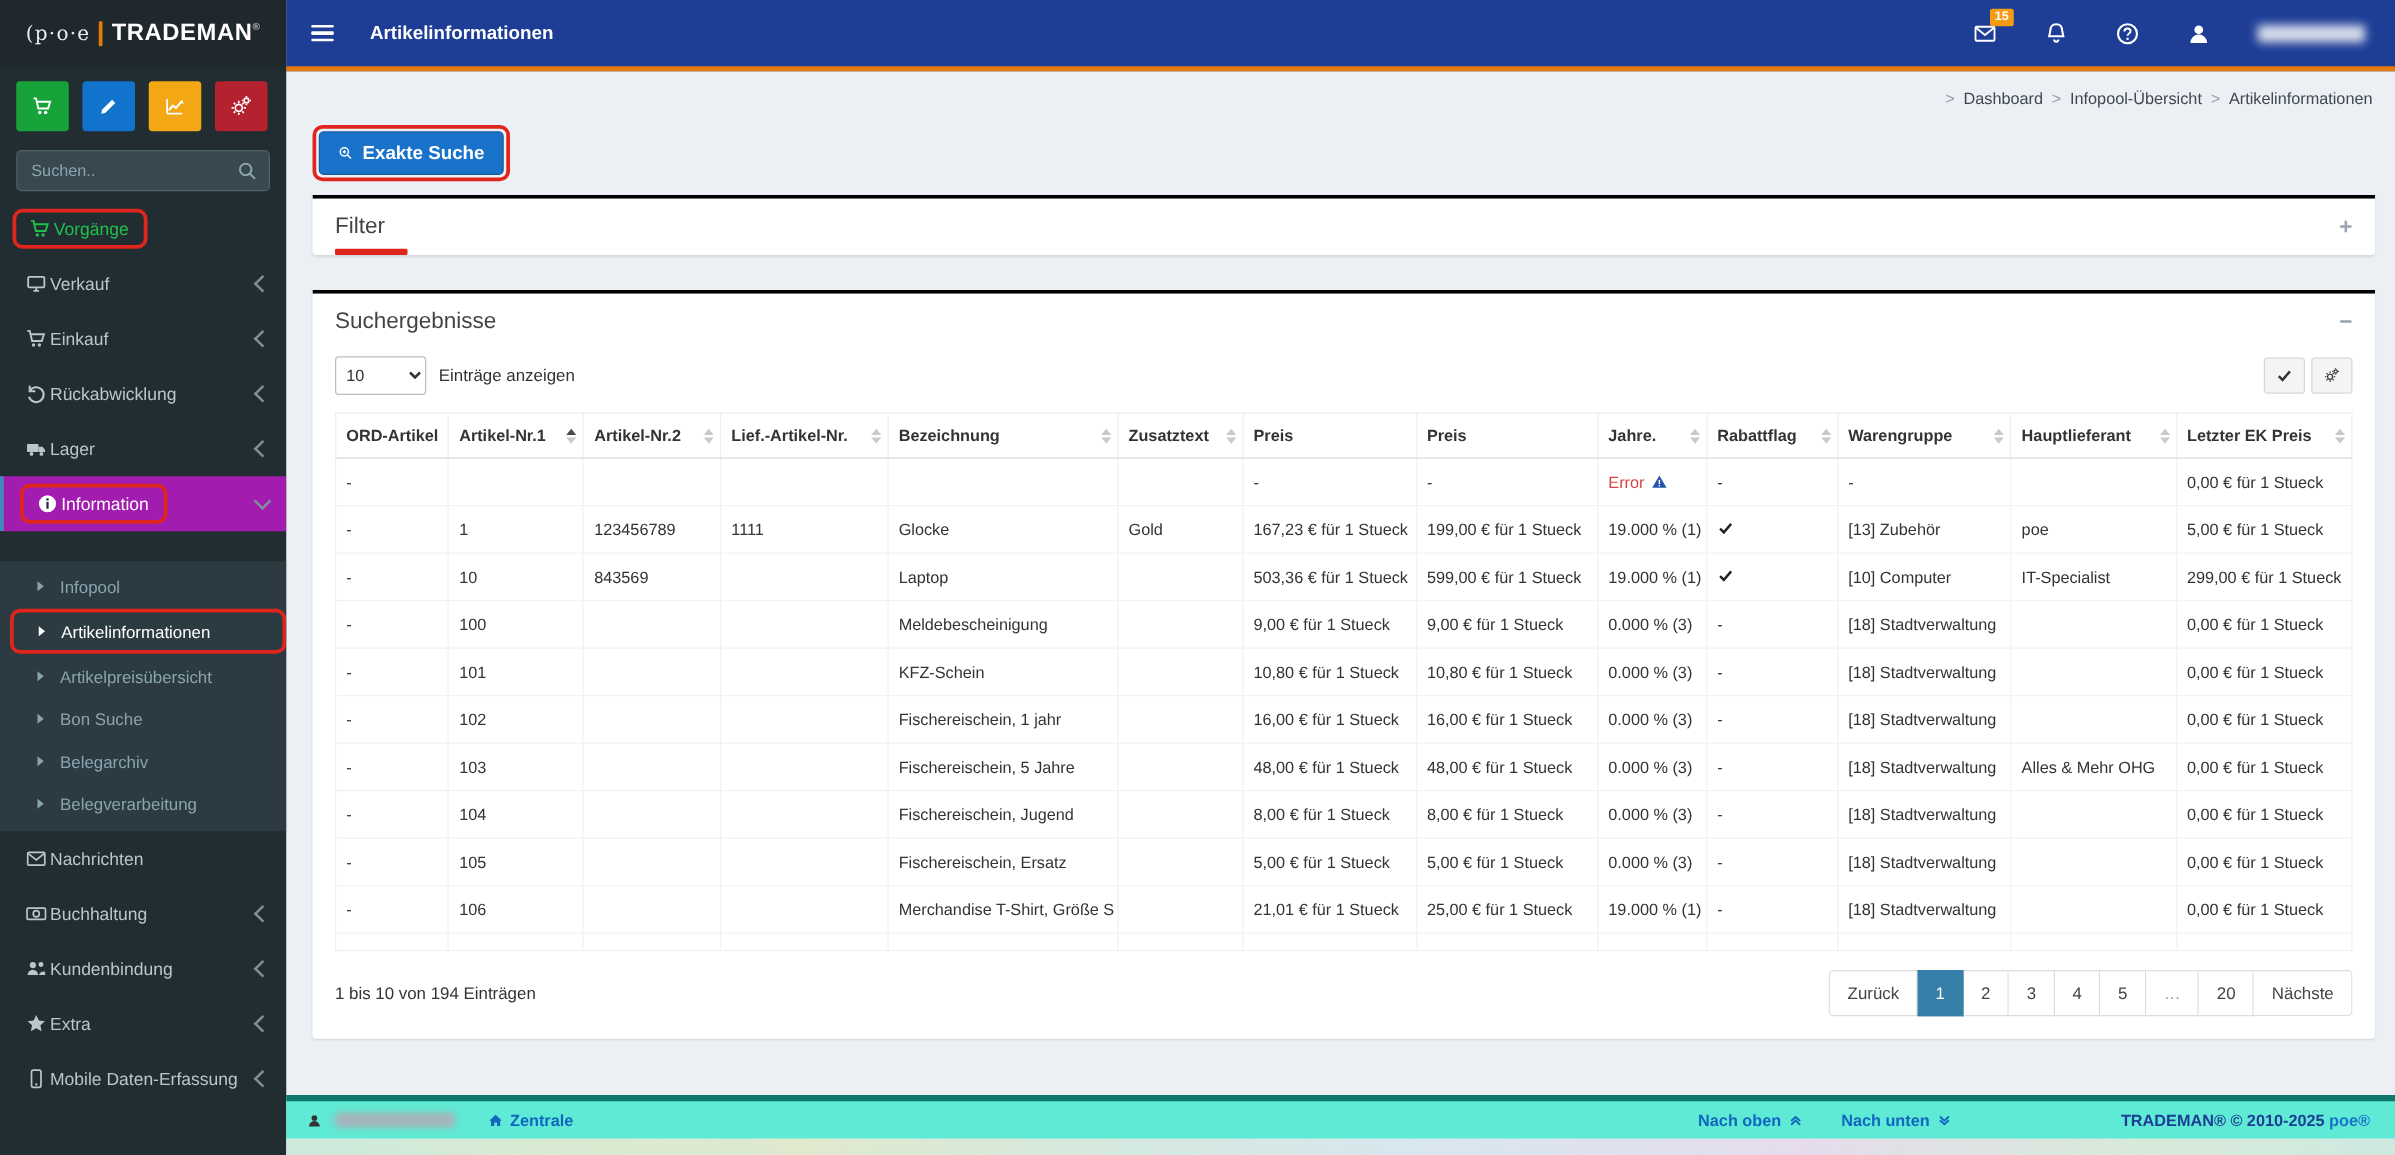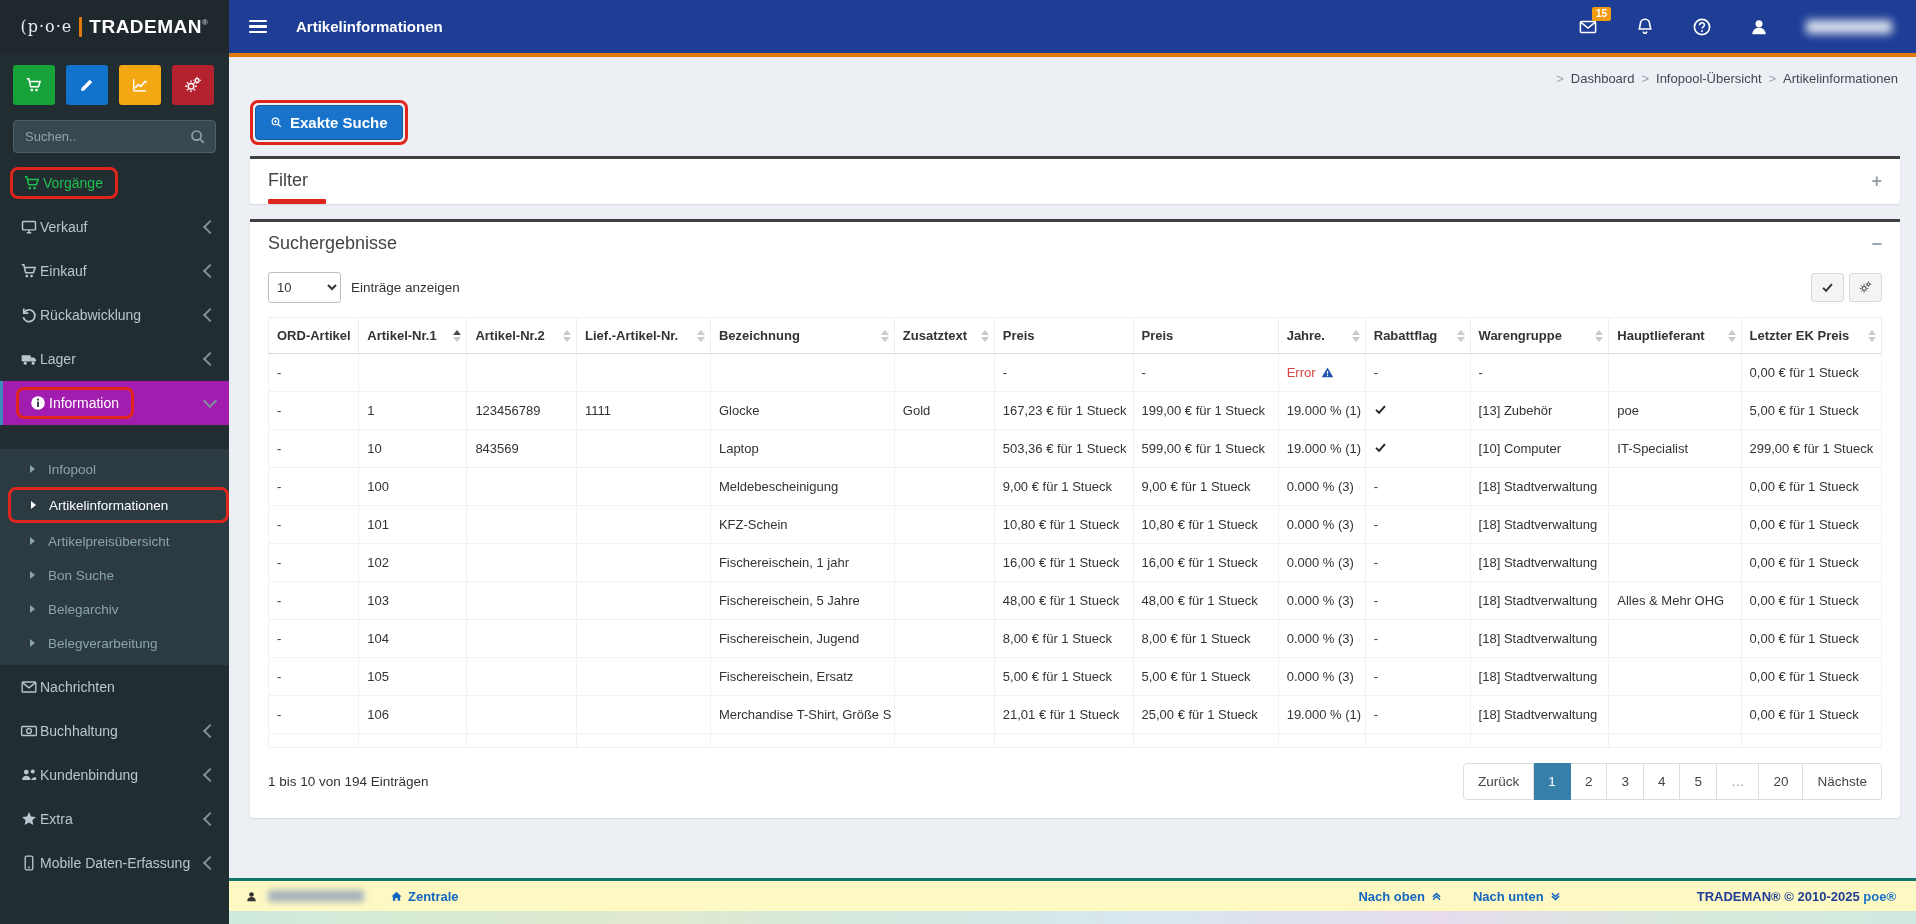--- a/index.html
+++ b/index.html
@@ -49,21 +49,21 @@
   .badge{position:absolute;top:-10px;right:-13px;background:#f39c12;color:#fff;font-size:10px;font-weight:bold;line-height:1;padding:2px 4px;border-radius:2px;}
   .name-blur{width:86px;height:14px;background:rgba(255,255,255,.82);filter:blur(4px);border-radius:2px;}
 
   .content{flex:1;padding:10px 16px 0 21px;overflow:hidden;}
   .breadcrumb{display:flex;justify-content:flex-end;align-items:center;gap:7px;font-size:13px;color:#3f4750;margin:4px 2px 14px 0;}
   .crumb-sep{color:#98a1aa;}
 
   .exact-wrap{display:inline-block;border:3px solid #e0261c;border-radius:8px;padding:2px;margin-bottom:11px;}
   .btn-exact{display:flex;align-items:center;gap:7px;background:#1973ca;border:1px solid #135f9e;color:#fff;font-weight:bold;font-size:15px;padding:8px 14px;border-radius:4px;cursor:pointer;font-family:inherit;}
 
-  .panel{background:#fff;border-top:3px solid #404040;box-shadow:0 1px 2px rgba(0,0,0,.1);border-radius:0 0 3px 3px;margin-bottom:15px;}
+  .panel{background:#fff;border-top:3px solid #000000;box-shadow:0 1px 2px rgba(0,0,0,.1);border-radius:0 0 3px 3px;margin-bottom:28px;}
   .panel-head{display:flex;align-items:flex-start;padding:11px 18px 6px 18px;}
   .panel-title{font-size:18px;color:#444;font-weight:normal;}
   .collapse-ctl{margin-left:auto;color:#9aa3b0;font-weight:bold;font-size:18px;line-height:1;cursor:pointer;padding-top:2px;}
   .filter-underline{width:58px;height:5px;background:#e0261c;margin:2px 0 10px 18px;border-radius:1px;}
   .results-body{padding:4px 18px 18px;}
   .table-controls{display:flex;align-items:center;margin:8px 0 14px;}
   .pagesize{height:31px;width:73px;border:1px solid #b9bec7;border-radius:3px;background:#fff;font-size:13px;color:#333;font-family:inherit;padding:0 4px;}
   .pagesize-label{margin-left:10px;font-size:13.5px;color:#333;}
   .ctl-buttons{margin-left:auto;display:flex;gap:5px;}
   .mini-btn{width:31px;height:27px;background:#f4f4f4;border:1px solid #d4d9de;border-radius:3px;display:flex;align-items:center;justify-content:center;color:#333;cursor:pointer;}
@@ -82,21 +82,21 @@
 
   .table-foot{display:flex;align-items:center;margin-top:15px;}
   .info-text{font-size:13.5px;color:#333;}
   .pagination{margin-left:auto;display:flex;}
   .page-btn{min-width:13px;padding:10px 14px;border:1px solid #ddd;border-left:none;background:#fff;color:#444;font-size:13.5px;text-align:center;cursor:pointer;font-family:inherit;}
   .page-btn:first-child{border-left:1px solid #ddd;border-radius:4px 0 0 4px;}
   .page-btn:last-child{border-radius:0 4px 4px 0;}
   .page-btn.active{background:#367fa9;border-color:#367fa9;color:#fff;}
   .page-btn.ellipsis{color:#999;cursor:default;}
 
-  .page-footer{height:30px;background:#fef9c3;border-top:3px solid #0f766e;display:flex;align-items:center;padding:0 20px 0 16px;font-size:13px;color:#333;gap:10px;}
+  .page-footer{height:30px;background:#5eead4;border-top:5px solid #0f766e;display:flex;align-items:center;padding:0 20px 0 16px;font-size:13px;color:#333;gap:10px;}
   .footer-name-blur{width:96px;height:12px;background:#a8b2ba;filter:blur(3px);border-radius:2px;margin-right:16px;}
   .flink{color:#1266c0;font-weight:bold;display:flex;align-items:center;gap:5px;cursor:pointer;}
   .footer-right{margin-left:auto;display:flex;align-items:center;gap:30px;}
   .copyright{margin-left:105px;font-weight:bold;color:#1e3e96;}
   .copyright .poe{color:#1a73c9;}
   .rainbow{height:13px;background:linear-gradient(90deg,#cdeadd 0%,#d8ead2 12%,#dfe9ce 25%,#d4e9e0 40%,#d9e6f0 55%,#e6dcec 72%,#d7ead9 88%,#cfe9e0 100%);}
 
   .ic{width:18px;height:18px;}
   .ic.sm{width:13px;height:13px;}
   .ic.lg{width:20px;height:20px;}

